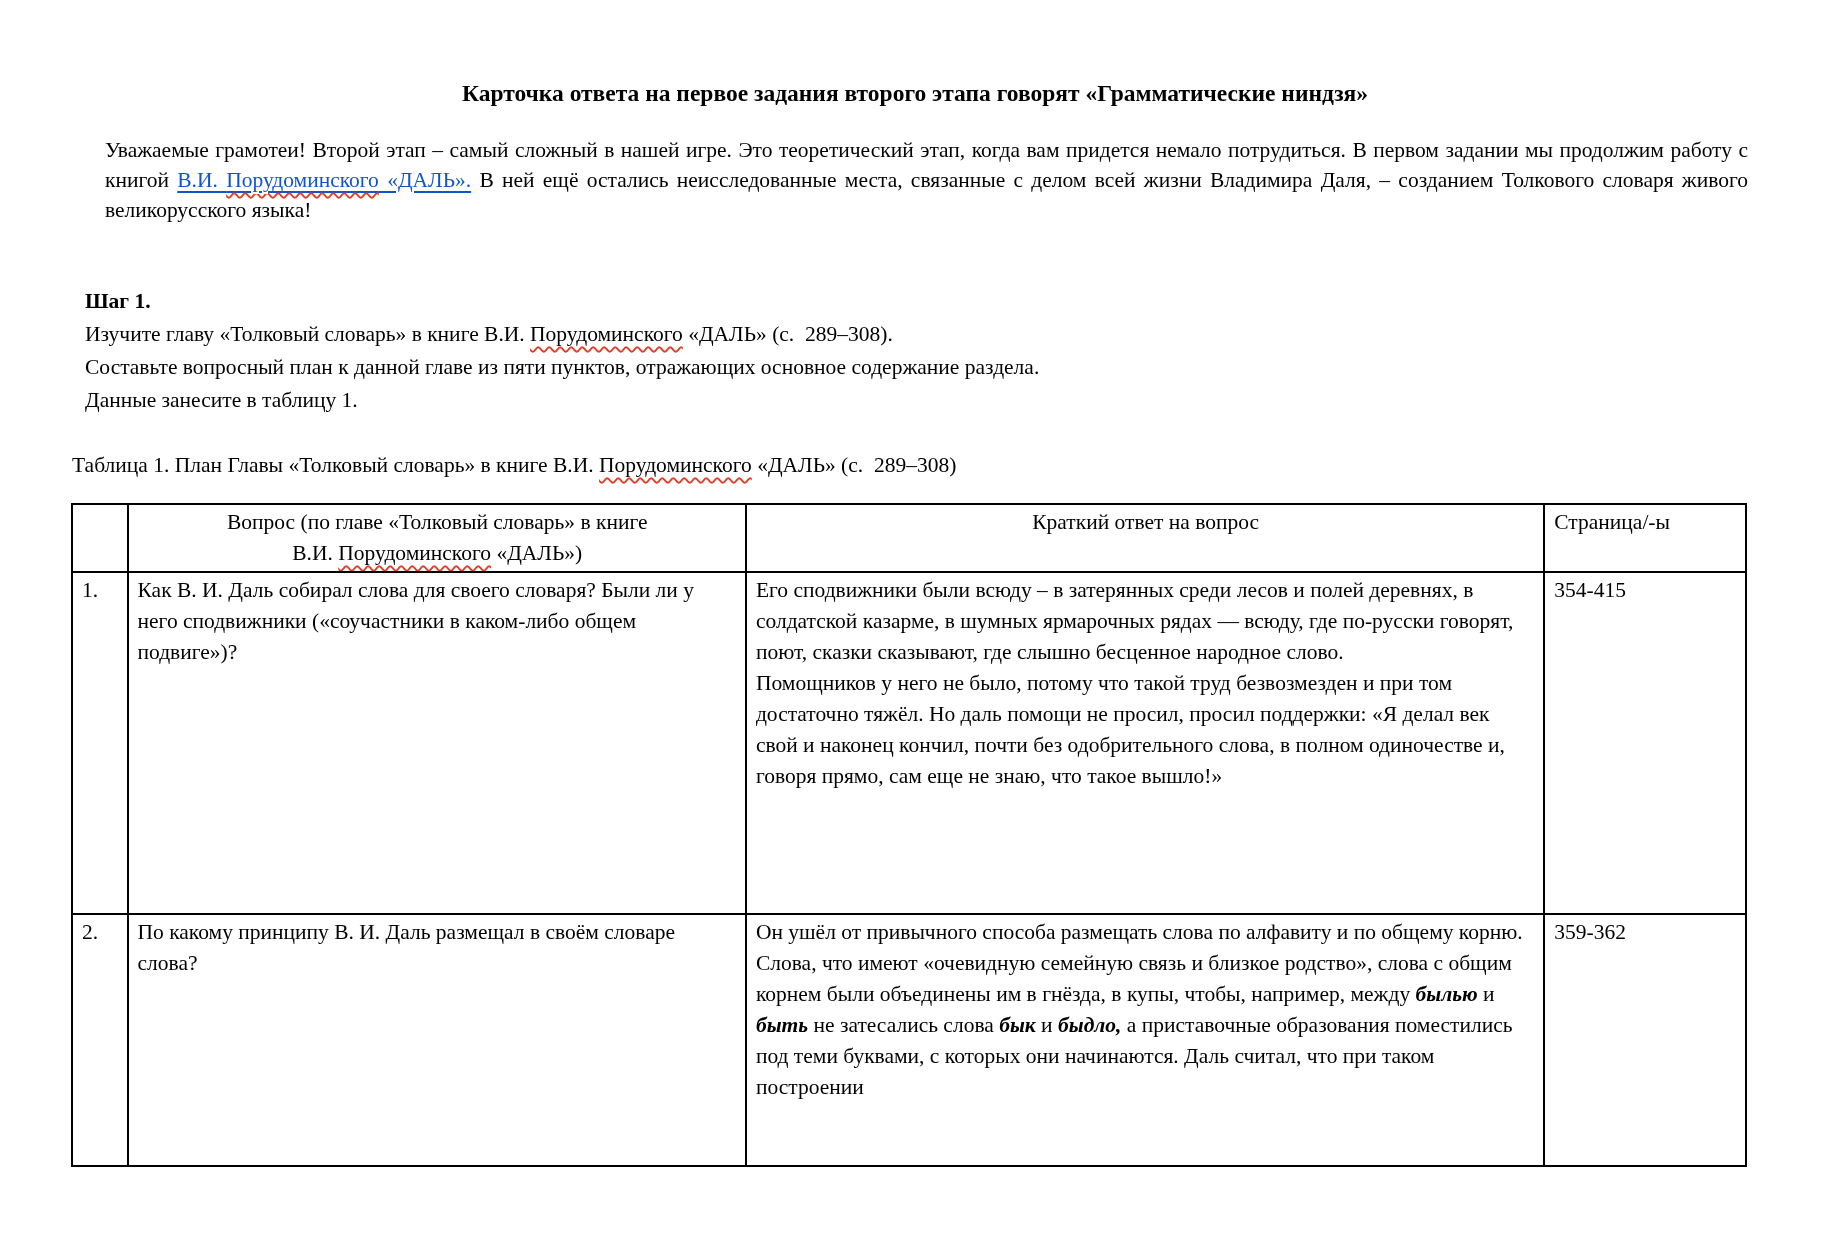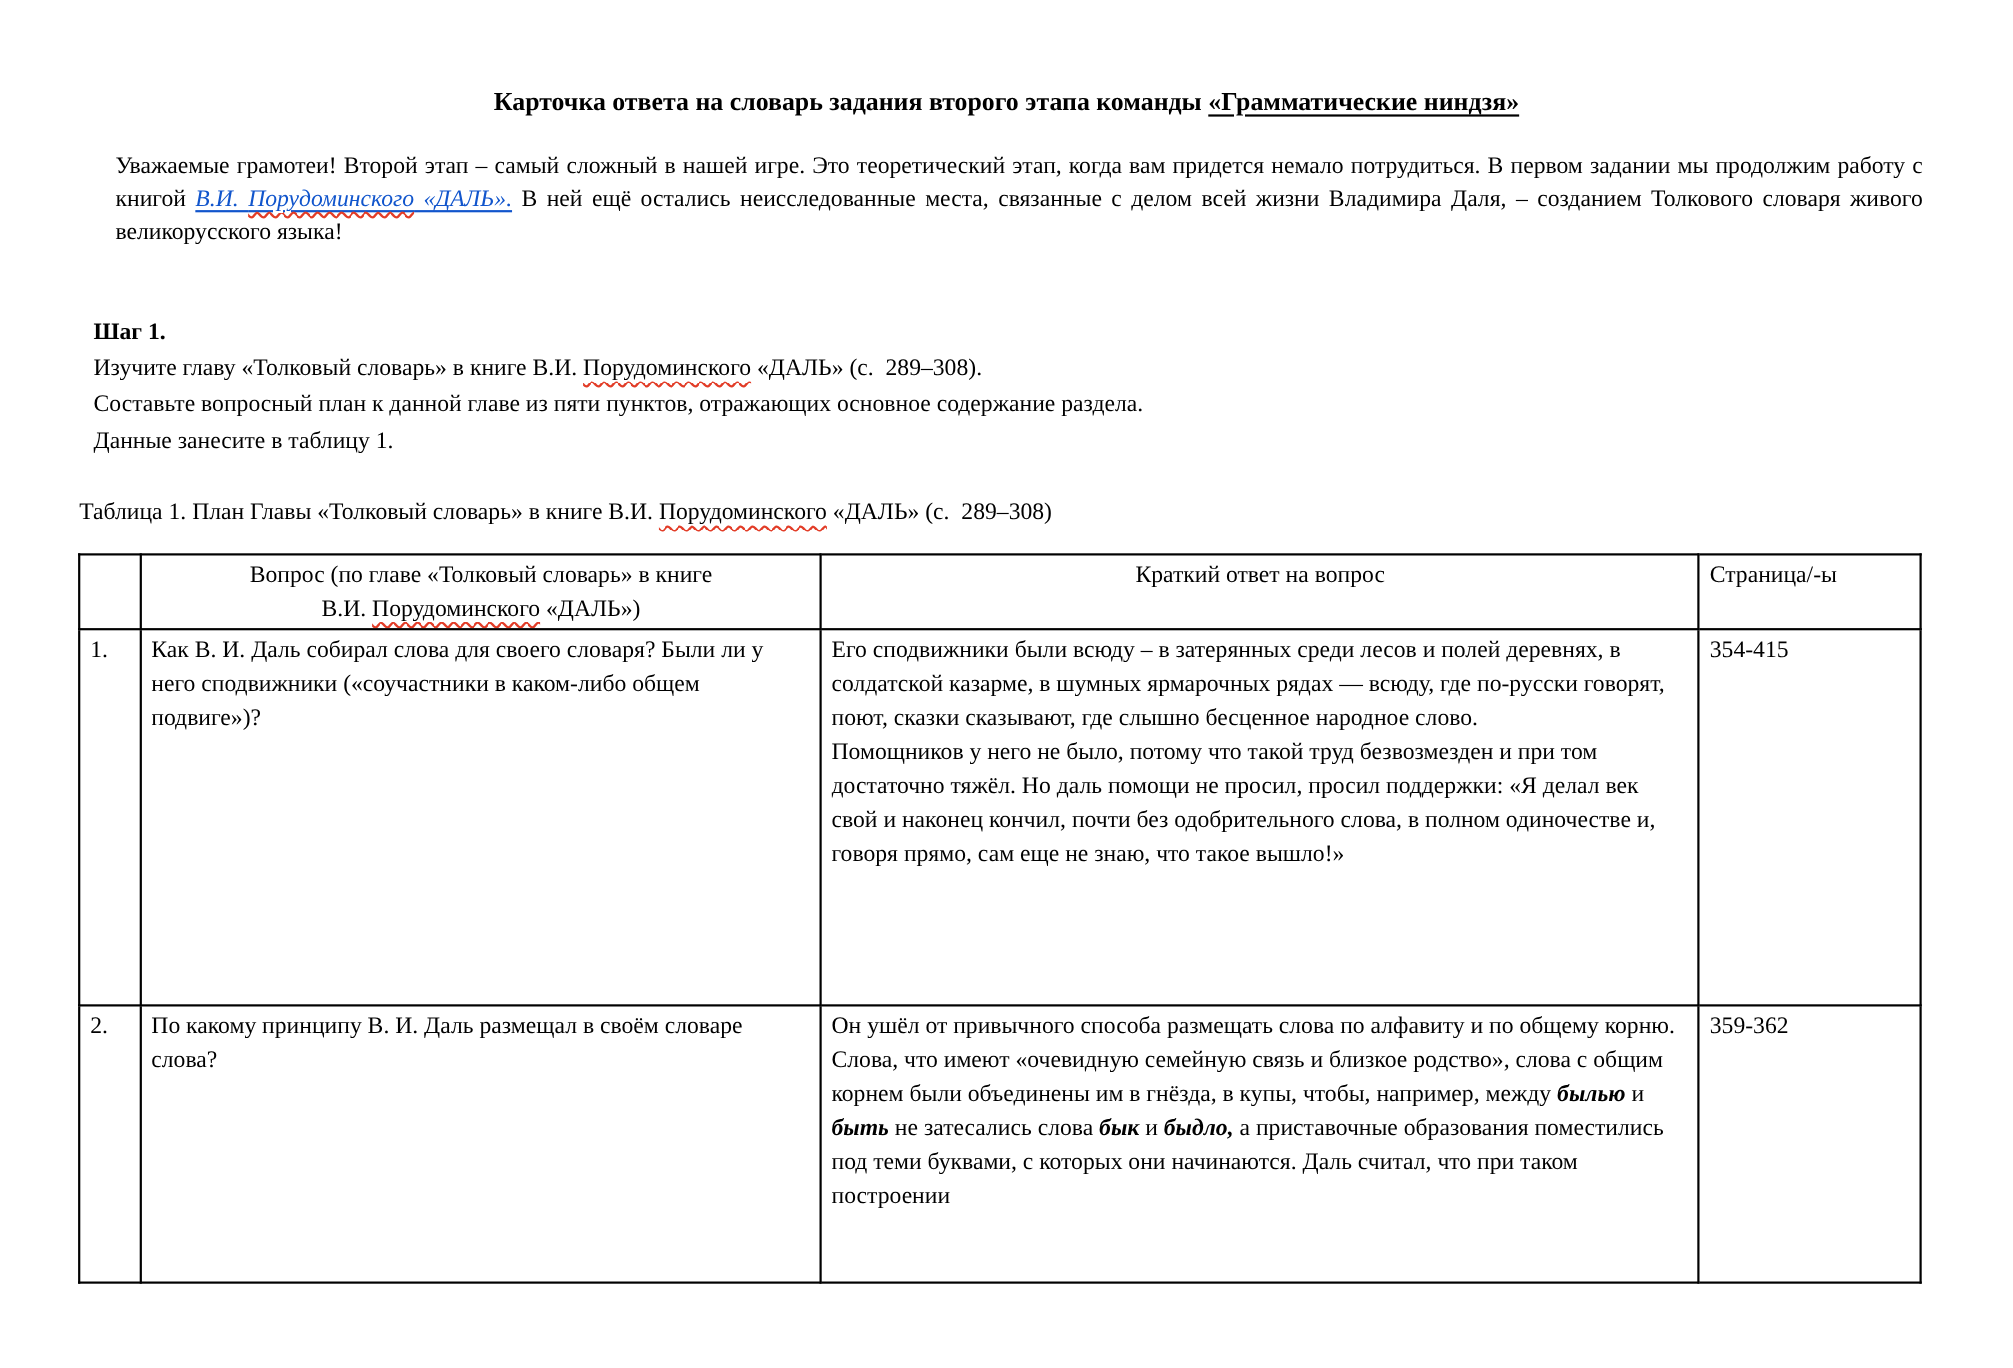--- a/index.html
+++ b/index.html
@@ -13,41 +13,39 @@
   .page { width: 1830px; height: 1244px; position: relative; }
 
   .doc-title {
     padding-top: 78px;
     text-align: center;
     font-weight: bold;
     font-size: 23.5px;
     line-height: 30px;
   }
   .title-underline {
-    text-decoration: underline;
     text-decoration-thickness: 2px;
     text-underline-offset: 4px;
     margin-top: 48px;
   }
 
   .intro {
     margin: 27px 82px 0 105px;
     font-size: 21.5px;
     line-height: 30px;
     text-align: justify;
   }
 
   .doc-link {
     color: #1155cc;
     text-decoration: underline;
     text-decoration-color: #1155cc;
     text-decoration-thickness: 2px;
     text-underline-offset: 4px;
     cursor: pointer;
-    font-style: italic;
   }
 
   .sq {
     text-decoration-line: underline;
     text-decoration-style: wavy;
     text-decoration-color: #e23d28;
     text-decoration-thickness: 2px;
     text-underline-offset: 5px;
   }
   .doc-link .sq { text-decoration-color: #e23d28; color: #1155cc; }
@@ -92,21 +90,21 @@
   .cw-r2 { height: 248px; }
   .cell-par { margin: 0; }
   .it { font-style: italic; font-weight: bold; }
 </style>
 </head>
 <body>
 
 <div class="page">
 
   <div class="doc-title">
-    <span>Карточка ответа на словарь задания второго этапа команды </span><span class="title-underline">«Грамматические ниндзя»</span>
+    <span>Карточка ответа на первое задания второго этапа говорят </span><span class="title-underline">«Грамматические ниндзя»</span>
   </div>
 
   <div class="intro">
     <span>Уважаемые грамотеи! Второй этап – самый сложный в нашей игре. Это теоретический этап, когда вам придется немало потрудиться. В первом задании мы продолжим работу с книгой </span><span class="doc-link"><span>В.И. </span><span class="sq">Порудоминского</span><span> «ДАЛЬ».</span></span><span> В ней ещё остались неисследованные места, связанные с делом всей жизни Владимира Даля, – созданием Толкового словаря живого великорусского языка!</span>
   </div>
 
   <div class="step">
     <div class="step-heading">Шаг 1.</div>
     <div>
       <span>Изучите главу «Толковый словарь» в книге В.И. </span><span class="sq">Порудоминского</span><span> «ДАЛЬ» (с.&nbsp; 289–308).</span>

